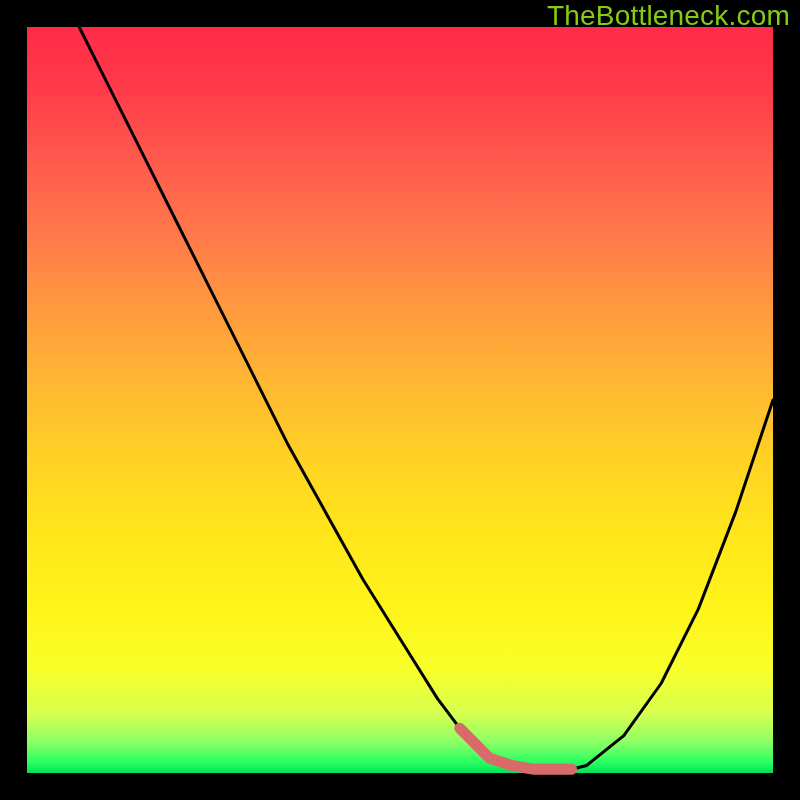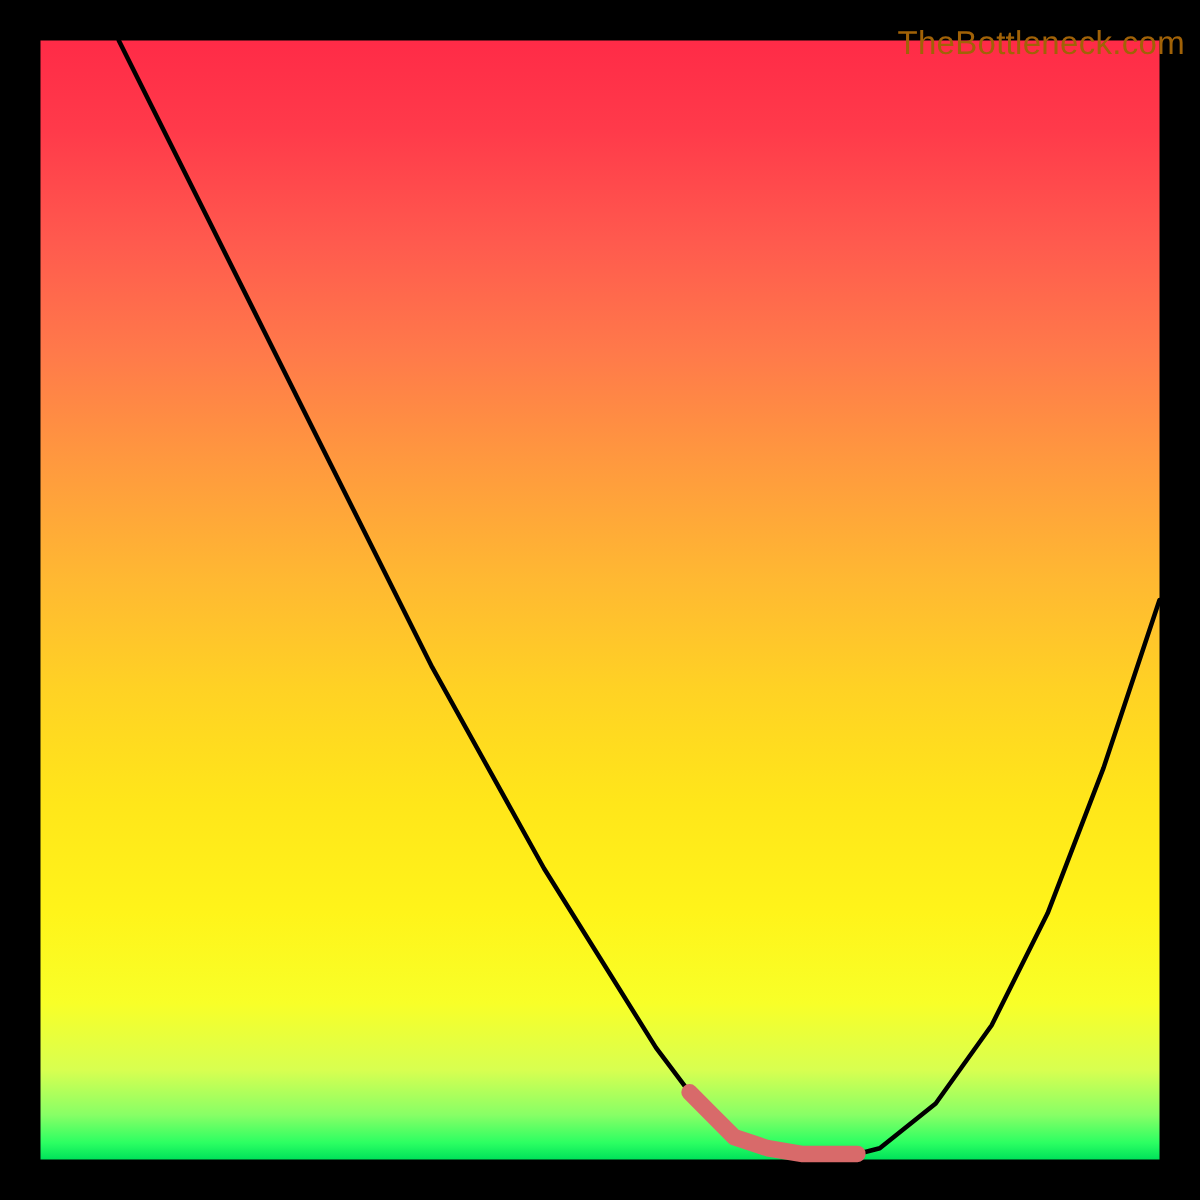--- a/index.html
+++ b/index.html
@@ -34,25 +34,25 @@
       #fff41a 78%,
       #f8ff28 86%,
       #d8ff50 92%,
       #88ff66 96%,
       #2cff62 98.5%,
       #00e25a 100%
     );
   }
   .watermark {
     position: absolute;
-    top: 16px;
+    top: 0;
     right: 10px;
     font-family: Arial, Helvetica, sans-serif;
-    font-size: 22px;
-    color: #a16207;
+    font-size: 28px;
+    color: #84cc16;
     letter-spacing: 0.2px;
   }
   svg.curve {
     position: absolute;
     left: 27px;
     top: 27px;
     width: 746px;
     height: 746px;
     overflow: visible;
   }

